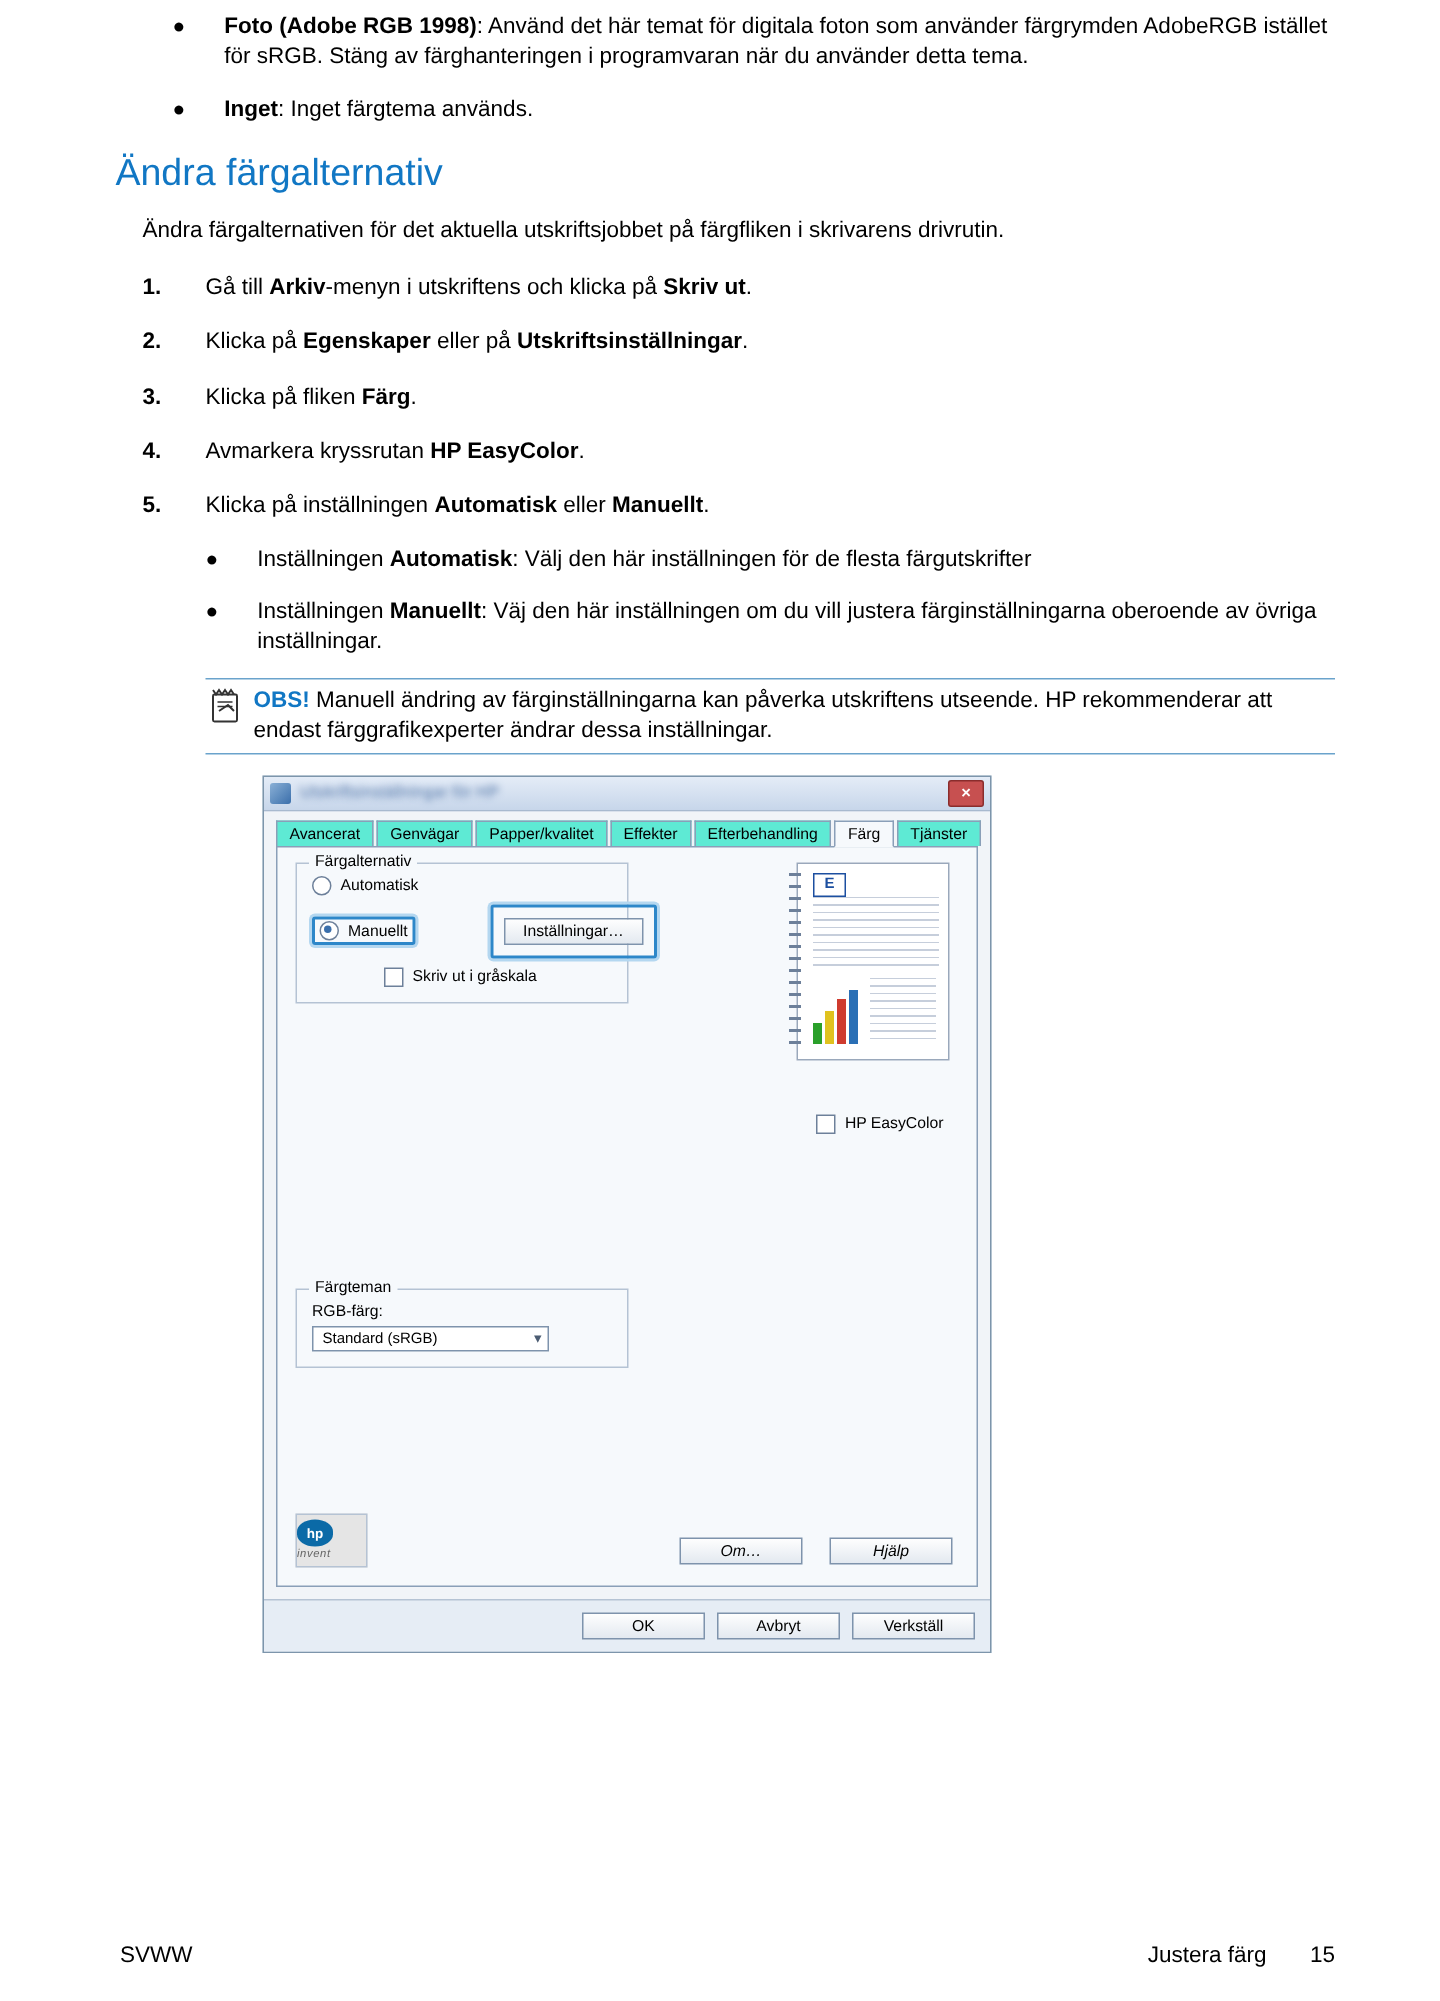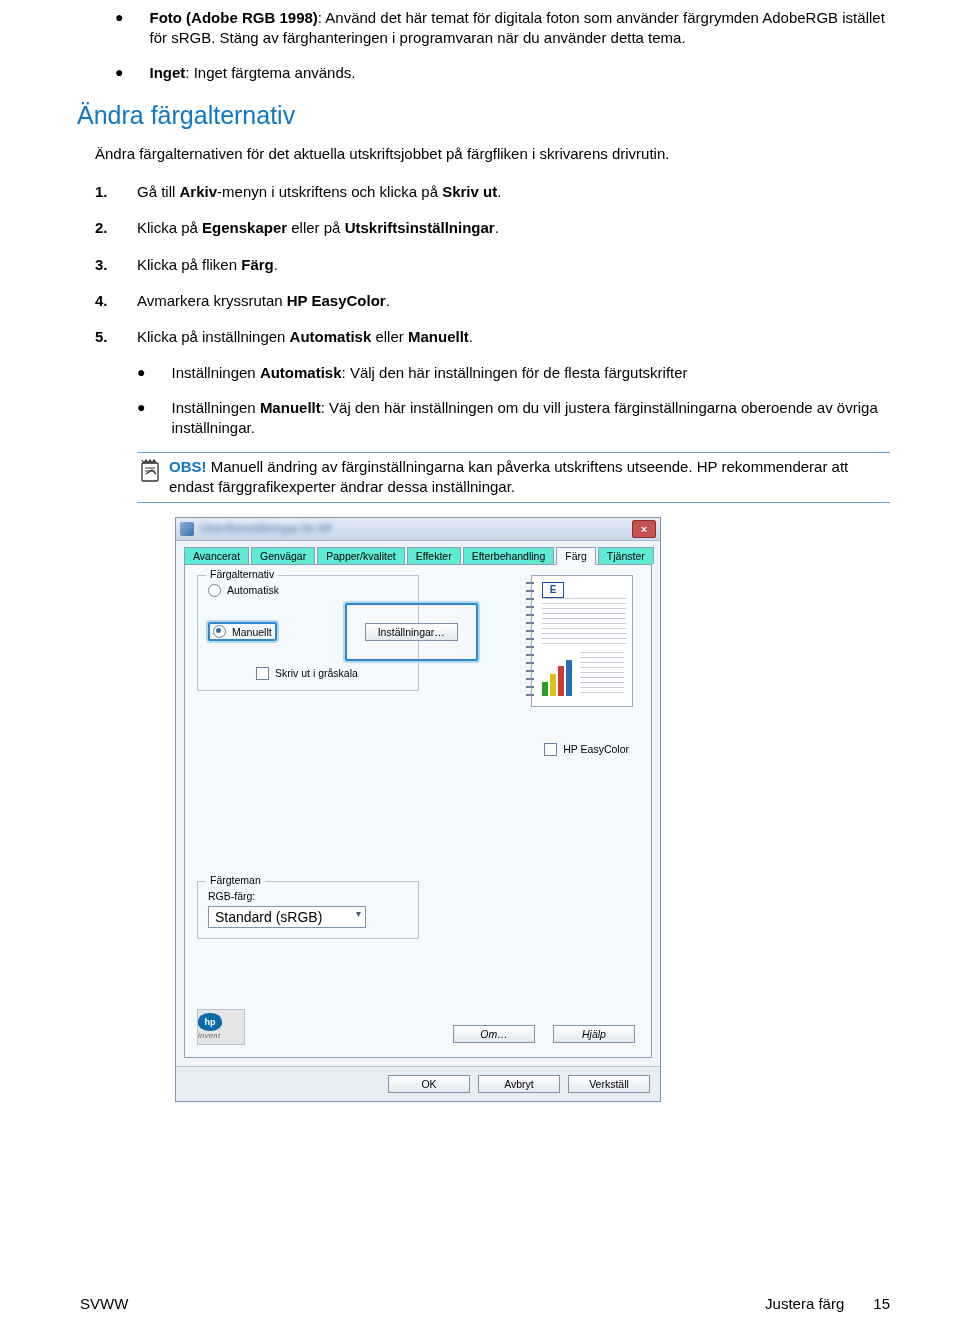--- a/index.html
+++ b/index.html
@@ -137,23 +137,23 @@
     box-shadow: 0 0 0 2px #b4d7f0;
     display: inline-flex;
     align-items: center;
     padding: 1px 3px;
     border-radius: 2px;
   }
   .btn-highlight {
     border: 2px solid #2d87c9;
     box-shadow: 0 0 0 2px #b4d7f0;
     display: inline-block;
-    padding: 18px;
+    padding: 7px;
     border-radius: 2px;
-    margin-left: 68px;
+    margin-left: 50px;
   }
   .win-btn {
     padding: 2px 12px;
     border: 1px solid #7e93ac;
     background: linear-gradient(#fefefe,#e3e9f0);
     font-size: 10.5px;
     text-align: center;
     min-width: 56px;
     display: inline-block;
   }
@@ -214,21 +214,21 @@
   .easycolor {
     position: absolute;
     right: 22px; top: 178px;
     display: flex; align-items: center; gap: 6px;
     font-size: 10.5px;
   }
   .dropdown {
     border: 1px solid #7e93ac;
     background: #fff;
     padding: 2px 20px 2px 6px;
-    font-size: 14px;
+    font-size: 10px;
     width: 130px;
     position: relative;
   }
   .dropdown::after {
     content: '▾';
     position: absolute;
     right: 4px; top: 1px;
     color: #4b5c72;
     font-size: 10px;
   }

